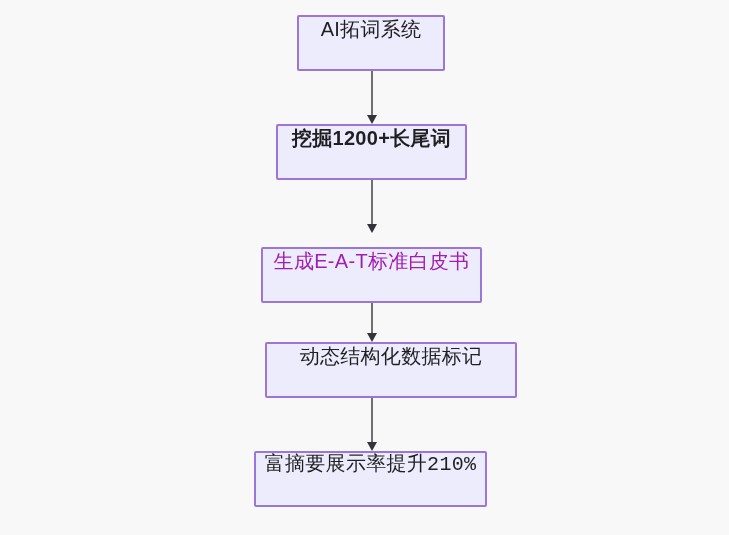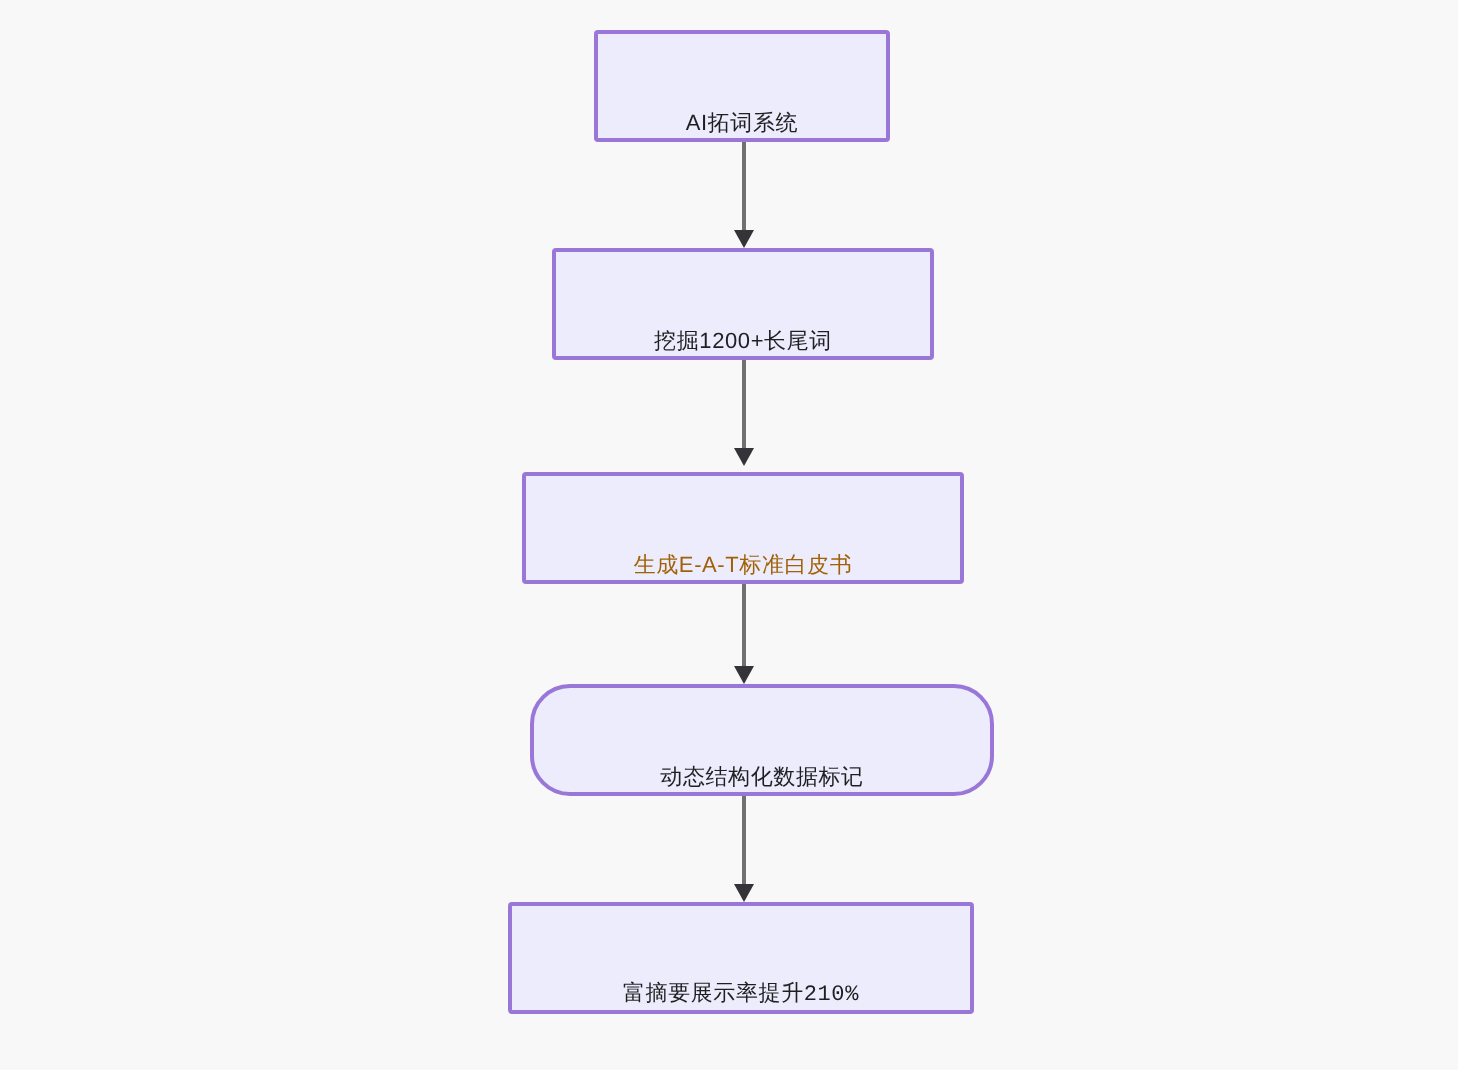--- a/index.html
+++ b/index.html
@@ -18,24 +18,24 @@
     width: 729px;
     height: 535px;
   }
   .node {
     position: absolute;
     box-sizing: border-box;
     background: #ececfd;
     border: 2px solid #9a76d9;
     border-radius: 2px;
     display: flex;
-    align-items: flex-end;
+    align-items: flex-start;
     justify-content: center;
     color: #1f1f22;
-    font-size: 11px;
+    font-size: 20px;
     letter-spacing: 0.3px;
     line-height: 1.2;
     white-space: nowrap;
   }
   .node-label {
     display: block;
   }
   .edge {
     position: absolute;
     width: 0;
@@ -75,26 +75,26 @@
     <div class="edge-arrow" style="top: 44px; border-top-color: rgb(51, 51, 56);"></div>
   </div>
   <div class="edge" style="left: 371px; top: 398px; height: 53px;">
     <div class="edge-line" style="height: 45px; background: rgb(112, 112, 112);"></div>
     <div class="edge-arrow" style="top: 44px; border-top-color: rgb(51, 51, 56);"></div>
   </div>
 
   <div class="node" style="left: 297px; top: 15px; width: 148px; height: 56px; background: rgb(236, 236, 253); border-color: rgb(154, 118, 217); color: rgb(31, 31, 34);">
     <span class="node-label">AI拓词系统</span>
   </div>
-  <div class="node" style="left: 276px; top: 124px; width: 191px; height: 56px; background: rgb(236, 236, 253); border-color: rgb(154, 118, 217); color: rgb(31, 31, 34);">
+  <div class="node" style="left: 276px; top: 124px; width: 191px; height: 56px; background: rgb(236, 236, 253); border-color: rgb(154, 118, 217); color: rgb(31, 31, 34); font-weight: bold;">
     <span class="node-label">挖掘1200+长尾词</span>
   </div>
-  <div class="node" style="left: 261px; top: 236px; width: 221px; height: 56px; background: rgb(236, 236, 253); border-color: rgb(154, 118, 217); color: #a16207;">
+  <div class="node" style="left: 261px; top: 247px; width: 221px; height: 56px; background: rgb(236, 236, 253); border-color: rgb(154, 118, 217); color: #a21caf;">
     <span class="node-label">生成E-A-T标准白皮书</span>
   </div>
-  <div class="node" style="left: 265px; top: 342px; width: 232px; height: 56px; background: rgb(236, 236, 253); border-color: rgb(154, 118, 217); color: rgb(31, 31, 34); border-radius: 20px;">
+  <div class="node" style="left: 265px; top: 342px; width: 252px; height: 56px; background: rgb(236, 236, 253); border-color: rgb(154, 118, 217); color: rgb(31, 31, 34);">
     <span class="node-label">动态结构化数据标记</span>
   </div>
   <div class="node" style="left: 254px; top: 451px; width: 233px; height: 56px; background: rgb(236, 236, 253); border-color: rgb(154, 118, 217); color: rgb(31, 31, 34); font-family: Liberation Mono, monospace;">
     <span class="node-label">富摘要展示率提升210%</span>
   </div>
 
 </div>
 
 </body></html>

